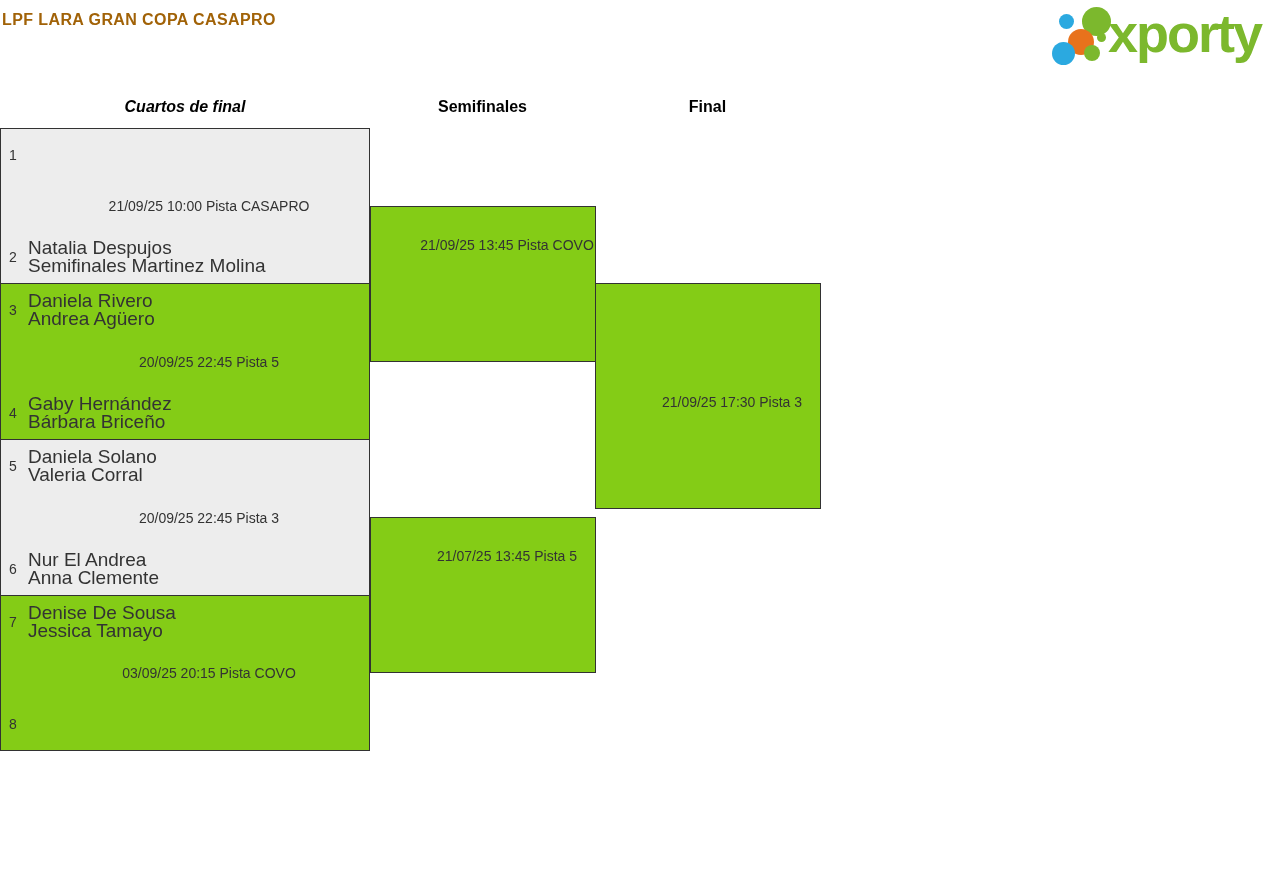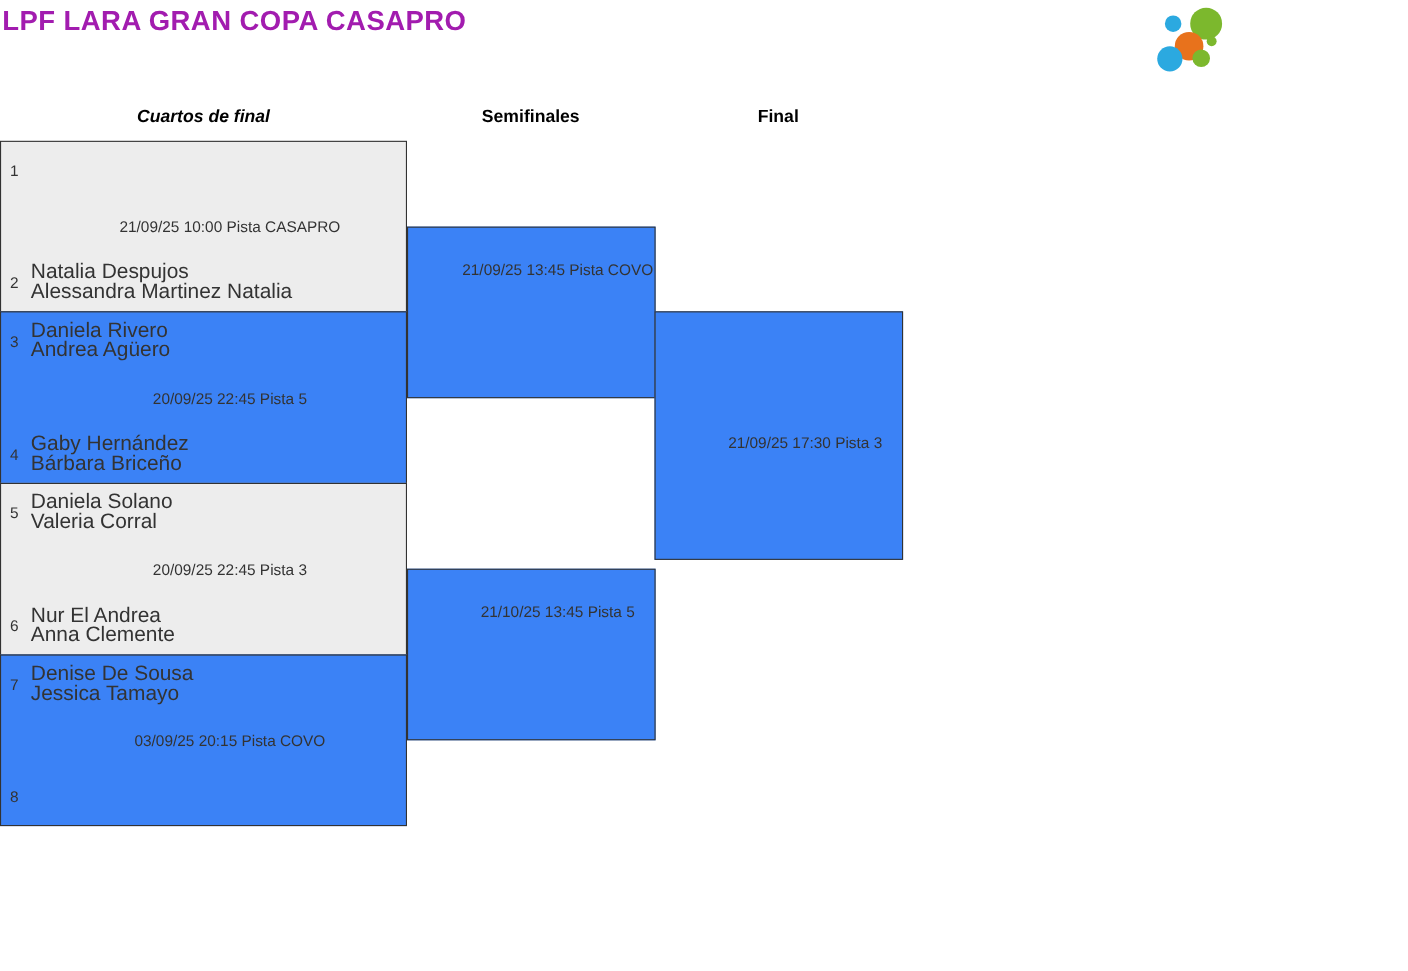--- a/index.html
+++ b/index.html
@@ -5,22 +5,22 @@
   html,body{margin:0;padding:0;}
   body{
     width:1280px;height:883px;position:relative;overflow:hidden;
     background:#ffffff;color:#333333;
     font-family:"Liberation Sans",sans-serif;
   }
 
   
   .page-title{
     position:absolute;left:2px;top:3px;
-    font-size:25px;font-weight:700;line-height:33px;letter-spacing:0.4px;
-    color:#a21caf;white-space:nowrap;
+    font-size:16px;font-weight:700;line-height:33px;letter-spacing:0.4px;
+    color:#a16207;white-space:nowrap;
   }
   .page-title .tline{display:block;}
 
   
   .logo{position:absolute;left:1048px;top:2px;width:230px;height:72px;}
   .dot{position:absolute;border-radius:50%;}
   .dot.blue-sm {left:11px;top:12px;width:15px;height:15px;background:#2ba9e0;}
   .dot.green-lg{left:34px;top:5px;width:29px;height:29px;background:#7cb82d;}
   .dot.orange  {left:20px;top:27px;width:26px;height:26px;background:#e8721c;}
   .dot.green-sm{left:49px;top:31px;width:9px;height:9px;background:#7cb82d;}
@@ -37,21 +37,21 @@
     position:absolute;top:98px;height:18px;
     text-align:center;font-size:16px;font-weight:700;color:#000000;
   }
   .rh-quarters{left:0;width:370px;font-style:italic;}
   .rh-semis{left:370px;width:225px;}
   .rh-final{left:595px;width:225px;}
 
   
   .match{
     position:absolute;box-sizing:border-box;
-    border:1px solid #323232;background:#3b82f6;
+    border:1px solid #323232;background:#84cc16;
   }
   .match.qf{left:0;width:370px;}
   .match.qf.alt{background:#ededed;}
   .match.sf{left:370px;width:226px;height:156px;}
   .match.fin{left:595px;top:283px;width:226px;height:226px;}
 
   .slot{
     position:absolute;left:0;right:0;min-height:36px;
     display:flex;align-items:center;
     padding-left:8px;box-sizing:border-box;
@@ -77,20 +77,21 @@
   <span class="tline">LPF LARA GRAN COPA CASAPRO</span>
 </div>
 
 <div class="logo">
   <span class="dot blue-sm"></span>
   <span class="dot green-lg"></span>
   <span class="dot orange"></span>
   <span class="dot green-sm"></span>
   <span class="dot blue-lg"></span>
   <span class="dot green-md"></span>
+  <span class="logo-text">xporty</span>
 </div>
 
 <div class="round-header rh-quarters">Cuartos de final</div>
 <div class="round-header rh-semis">Semifinales</div>
 <div class="round-header rh-final">Final</div>
 
 <div>
 
   <div class="match qf alt" style="top:128px;height:156px;">
     <div class="slot top">
@@ -98,21 +99,21 @@
       <span class="names">
         <span class="nline"></span>
         <span class="nline"></span>
       </span>
     </div>
     <div class="match-info">21/09/25 10:00 Pista CASAPRO</div>
     <div class="slot bottom">
       <span class="seed">2</span>
       <span class="names">
         <span class="nline">Natalia Despujos</span>
-        <span class="nline">Alessandra Martinez Natalia</span>
+        <span class="nline">Semifinales Martinez Molina</span>
       </span>
     </div>
   </div>
 
   <div class="match qf" style="top:283px;height:157px;">
     <div class="slot top">
       <span class="seed">3</span>
       <span class="names">
         <span class="nline">Daniela Rivero</span>
         <span class="nline">Andrea Agüero</span>
@@ -162,20 +163,20 @@
         <span class="nline"></span>
       </span>
     </div>
   </div>
 
   <div class="match sf" style="top:206px;">
     <div class="match-info">21/09/25 13:45 Pista COVO</div>
   </div>
 
   <div class="match sf" style="top:517px;">
-    <div class="match-info">21/10/25 13:45 Pista 5</div>
+    <div class="match-info">21/07/25 13:45 Pista 5</div>
   </div>
 
   <div class="match fin">
     <div class="match-info">21/09/25 17:30 Pista 3</div>
   </div>
 
 </div>
 
 </body></html>

